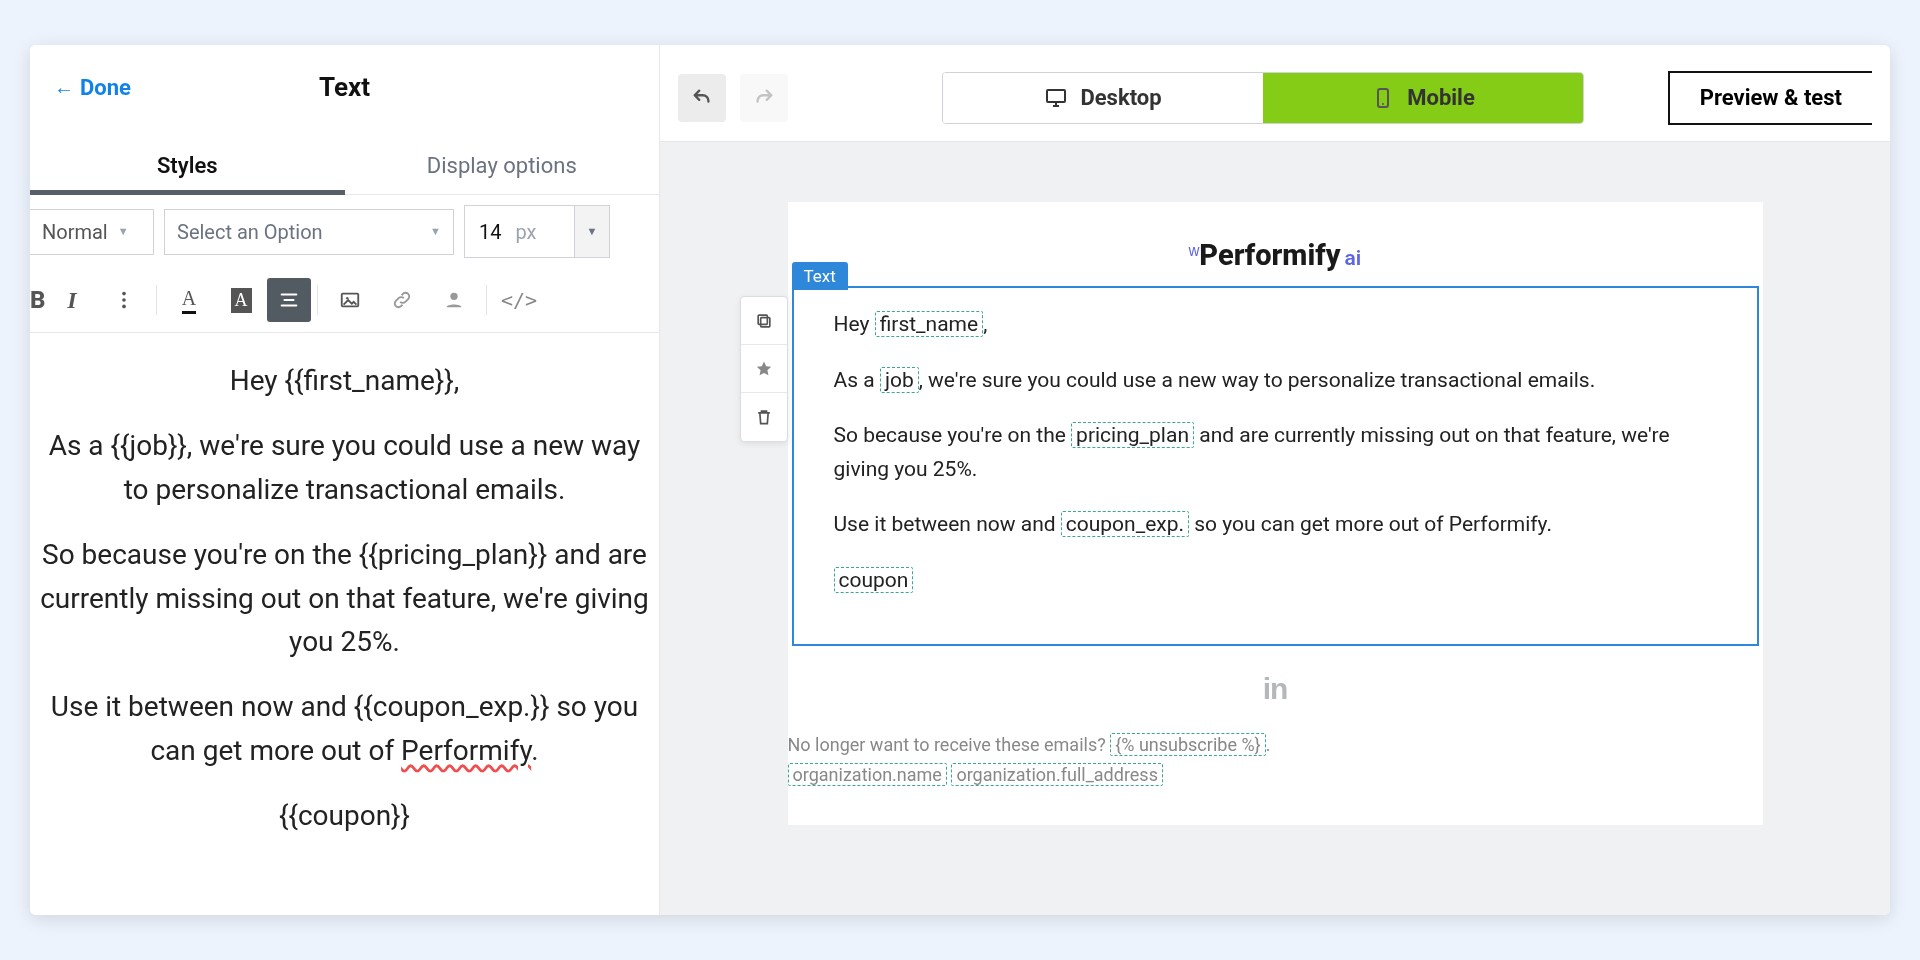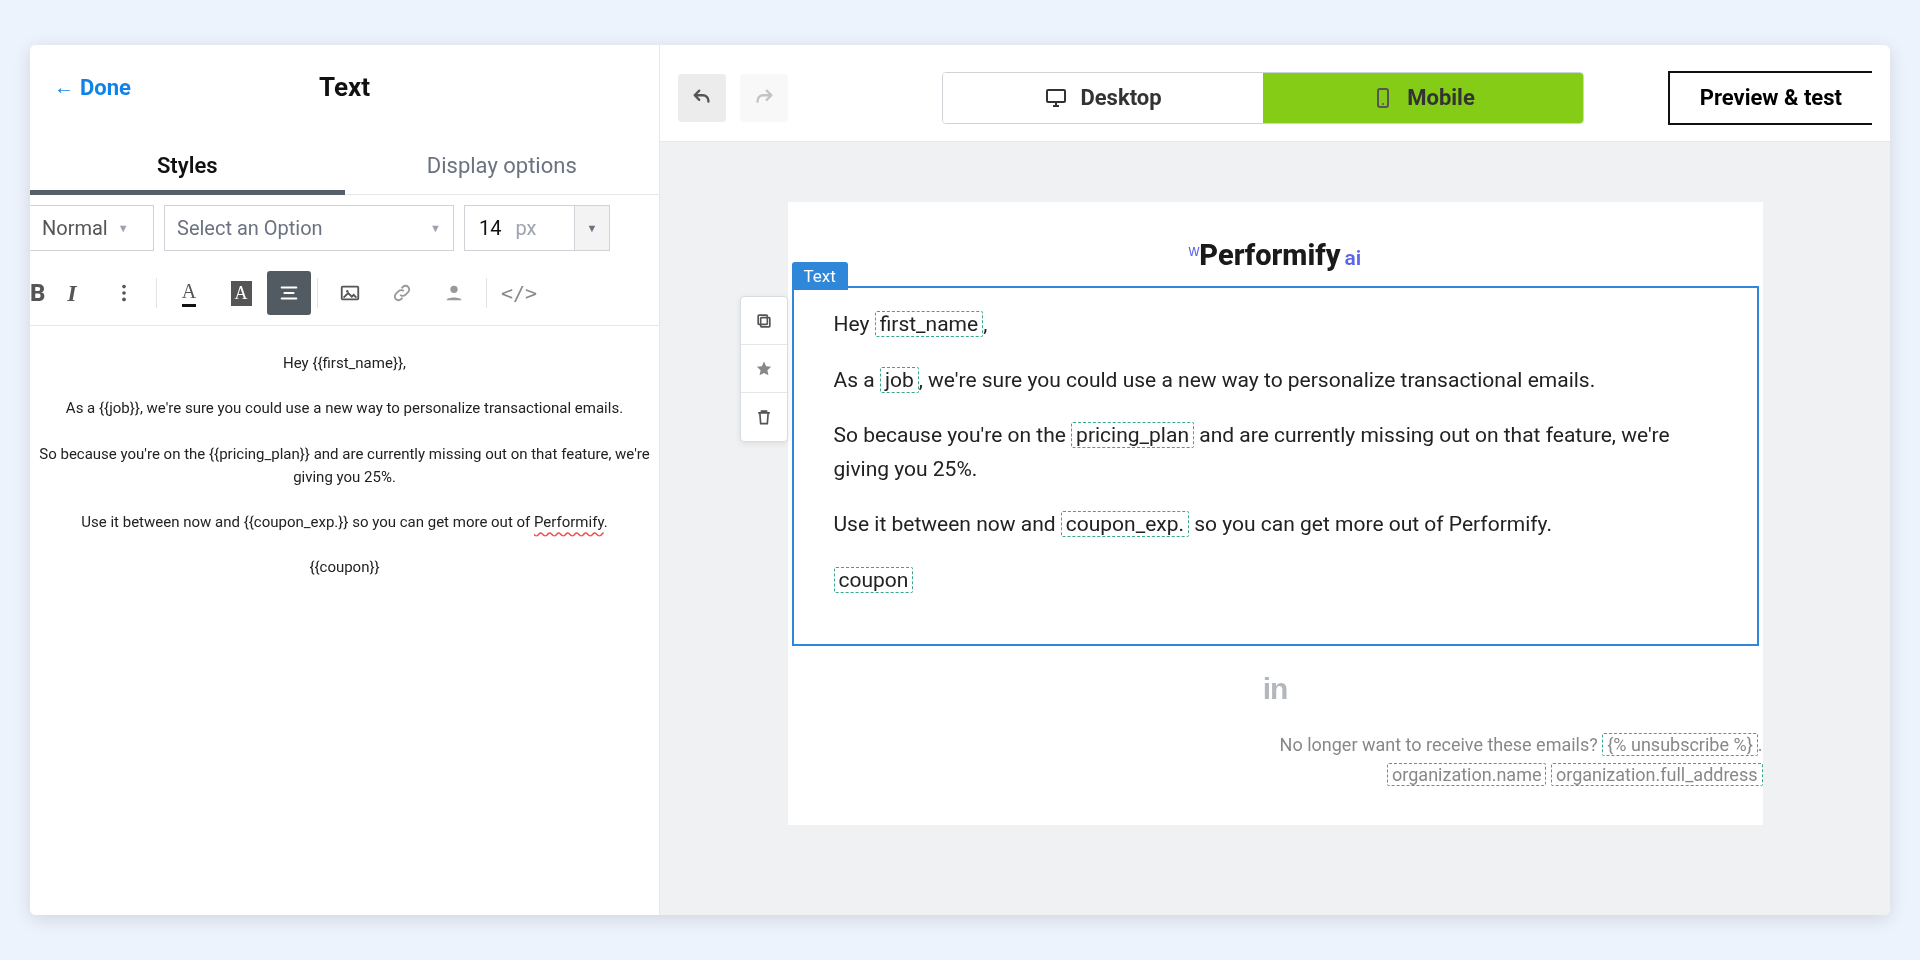--- a/index.html
+++ b/index.html
@@ -105,21 +105,21 @@
   }
   .select-box .caret {
     margin-left: 10px;
     font-size: 11px;
     color: #9ca3af;
   }
   .select-normal { width: 124px; border-left: none; color:#555; }
   .select-option { width: 290px; justify-content: space-between; }
   .font-size-group {
     display: flex;
-    height: 46px;
+    height: 53px;
   }
   .font-size-inp {
     border: 1px solid #cfd3d8;
     width: 110px;
     display: flex;
     align-items: center;
     padding: 0 14px;
     gap: 14px;
     font-size: 20px;
     color: #111;
@@ -151,21 +151,21 @@
   .tbtn.bold-partial { font-weight:800; font-size:24px; overflow:hidden; justify-content:flex-start; width:16px; }
   .tbtn.italic { font-style: italic; font-family: Georgia, serif; font-size: 24px; font-weight:700; }
   .tbtn.font-color span { border-bottom: 3px solid #111; padding-bottom:1px; font-family: Georgia, serif; font-size:20px; }
   .tbtn.bg-color span { background:#555; color:#fff; padding:2px 4px; font-family: Georgia, serif; font-size:18px; }
   .tbtn.align-active { background:#525a62; color:#fff; border-radius:3px; width:44px; }
   .vsep { width:1px; height:30px; background:#e1e3e6; margin:0 6px; }
   .tbtn svg { width:22px; height:22px; }
   .editor {
     flex: 1;
     padding: 26px 4px 10px;
-    font-size: 15px;
+    font-size: 28px;
     line-height: 1.55;
     text-align: center;
     color: #222;
     overflow: hidden;
   }
   .editor p { margin-bottom: 22px; }
   .editor .performify-word { text-decoration: underline wavy #f04e4e; text-underline-offset: 4px; }
 
   
   .right {
@@ -311,21 +311,21 @@
     margin-top:26px;
   }
   .linkedin-ico {
     color:#b4b8bd;
     font-weight:800;
     font-size:30px;
     letter-spacing:-1px;
     font-family: Arial, sans-serif;
   }
   .footer {
-    text-align:right;
+    text-align:left;
     font-size:18px;
     color:#888;
     margin-top:24px;
     line-height:1.7;
   }
   .footer .placeholder { color:#888; }
 </style>
 </head>
 <body>
 

